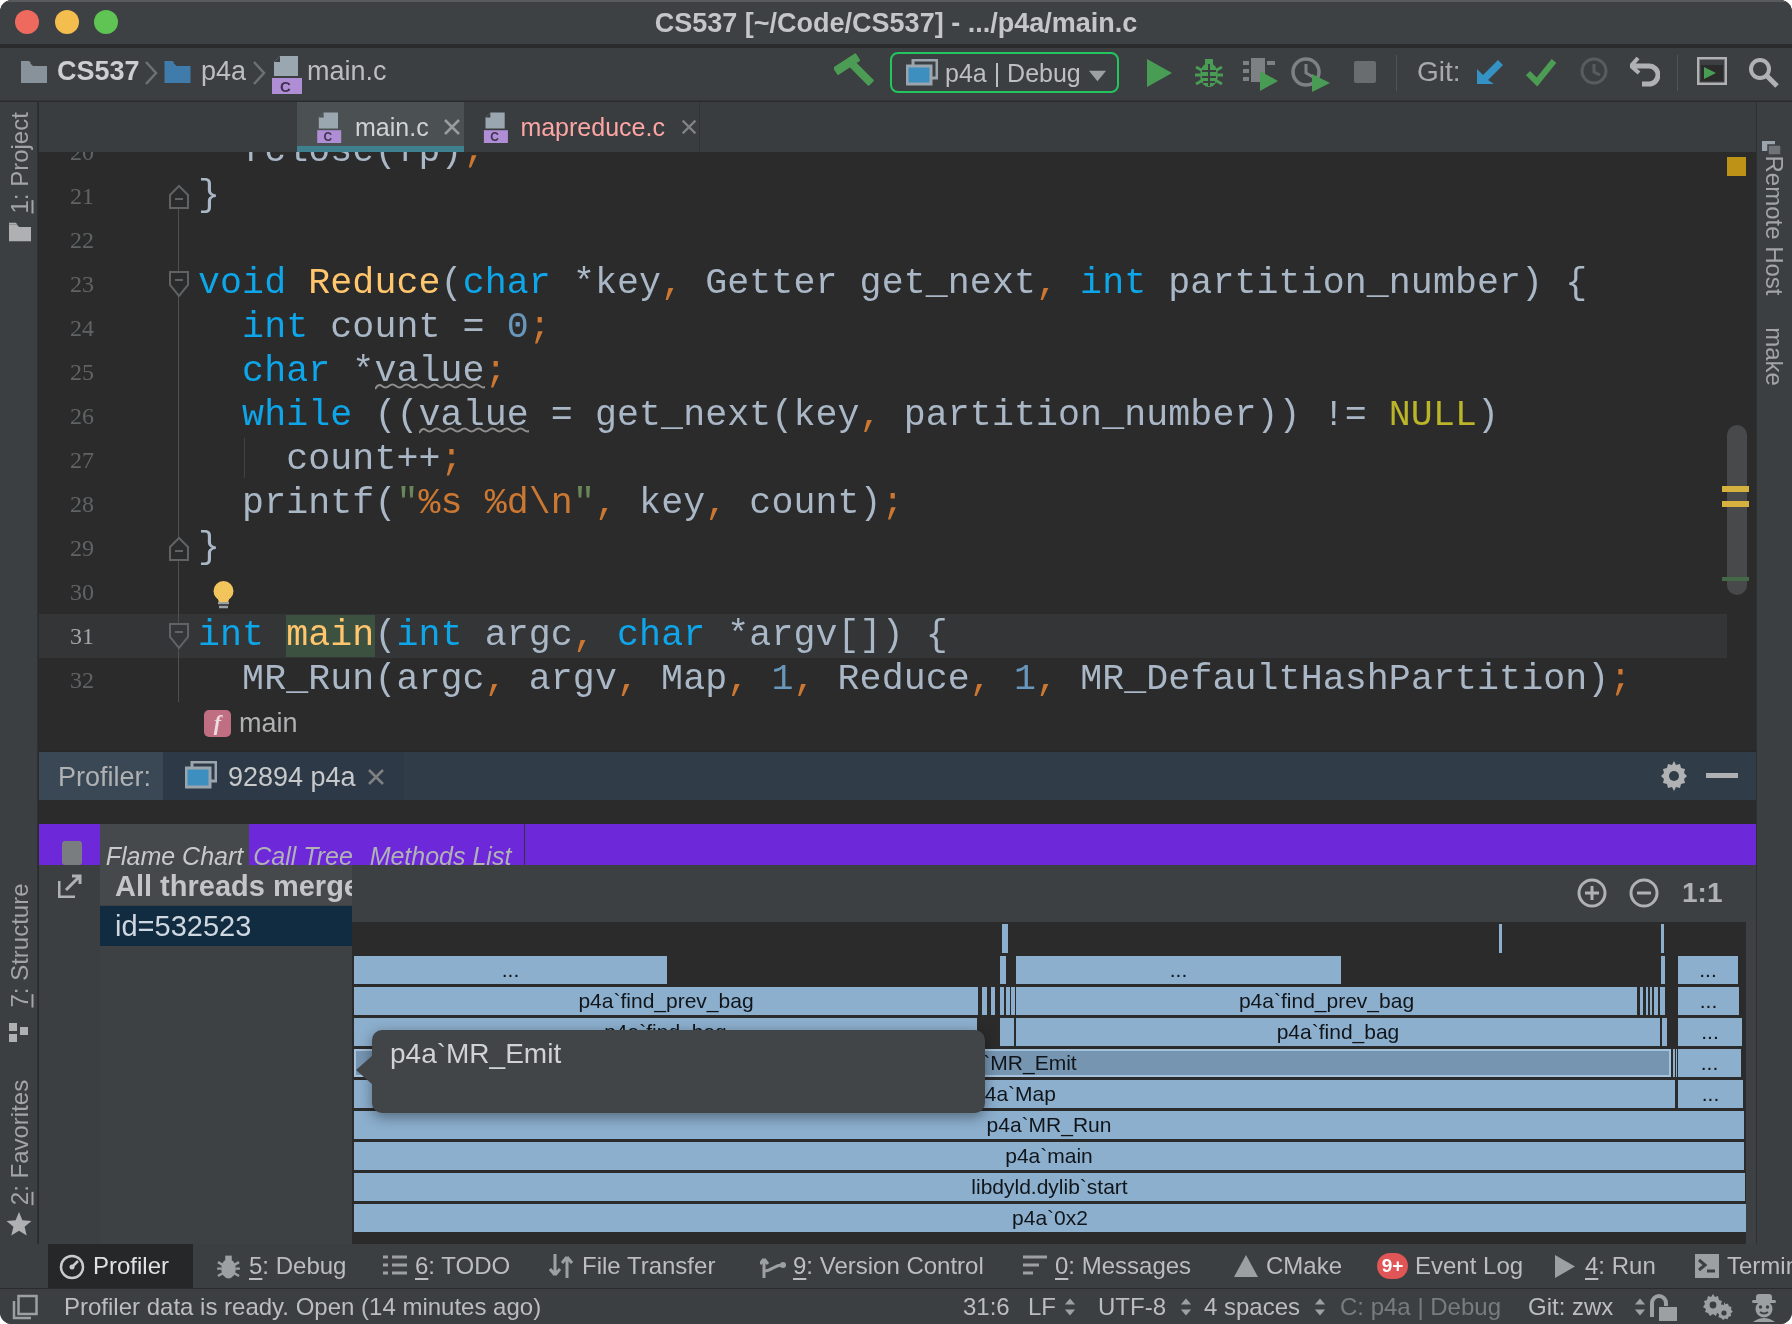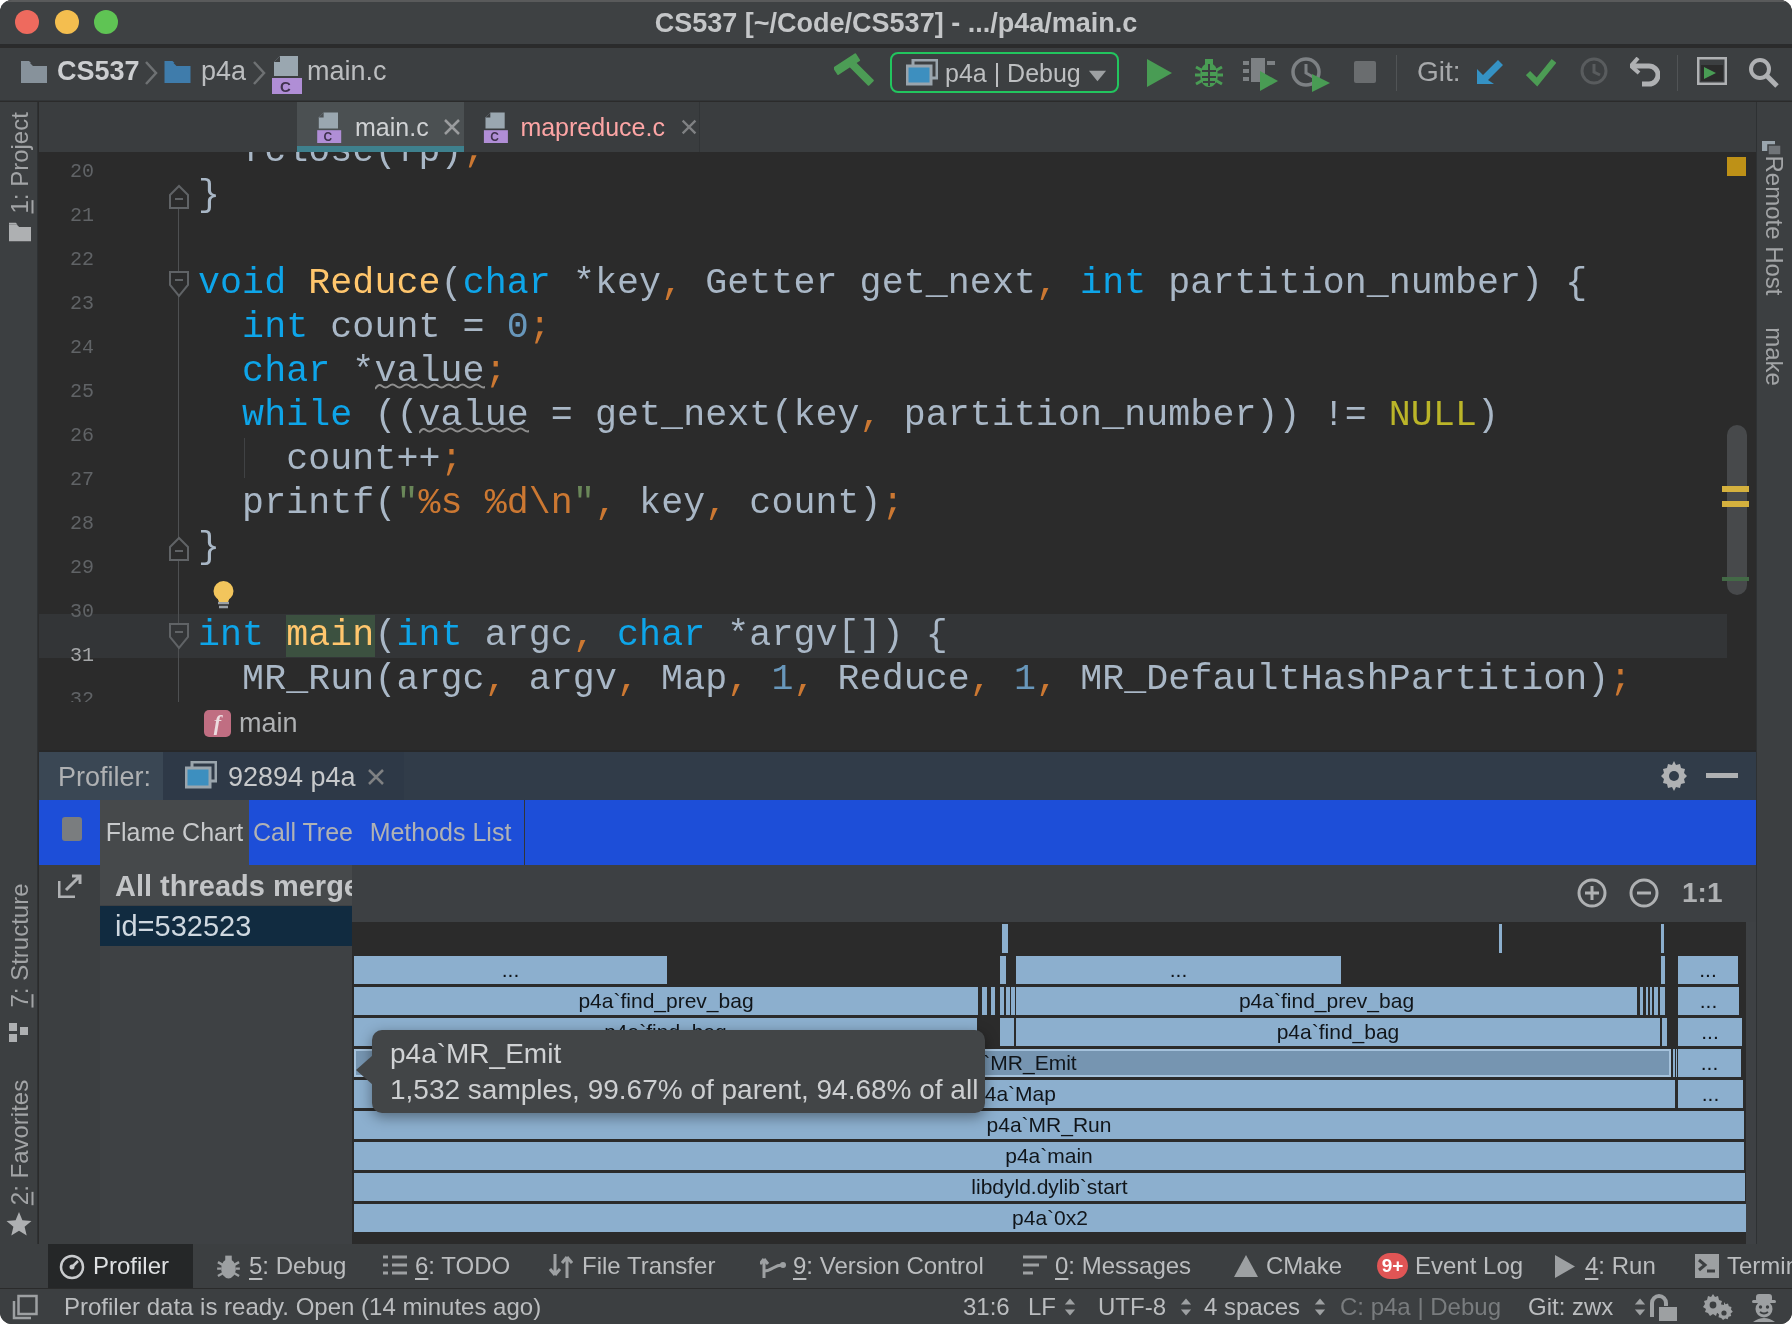--- a/index.html
+++ b/index.html
@@ -18,31 +18,31 @@
   
   #lstripe { left:0; top:102px; width:38px; height:1142px; background:#3c3f41; border-right:1px solid #2e3133; }
   #rstripe { left:1756px; top:102px; width:36px; height:1142px; background:#3c3f41; border-left:1px solid #2e3133; }
   .vtextl { position:absolute; color:#a2a4a6; font-size:24px; white-space:nowrap; transform:rotate(-90deg); transform-origin:center; }
   .vtextr { position:absolute; color:#a2a4a6; font-size:24px; white-space:nowrap; transform:rotate(90deg); transform-origin:center; }
   
   #tabbar { left:39px; top:102px; width:1717px; height:50px; background:#3a3d3f; }
   .etab { position:absolute; top:0; height:50px; display:flex; align-items:center; font-size:25px; }
   
   #editor { left:39px; top:152px; width:1717px; height:550px; background:#2b2b2b; overflow:hidden; }
-  .lnum { position:absolute; width:55px; text-align:right; color:#606366; font-family:Liberation Mono, monospace; font-size:20px; line-height:44px;margin-top:20px; }
+  .lnum { position:absolute; width:55px; text-align:right; color:#606366; font-family:Liberation Serif, serif; font-size:24px; line-height:44px; }
   .code { position:absolute; left:159px; font-size:36.6px; line-height:44px; letter-spacing:0.1px; color:#a9b7c6; white-space:pre; }
   .kw { color:#0ea5e9; } .fn { color:#ffc66d; } .num { color:#6897bb; }
   .str { color:#6a8759; } .fmt { color:#cc7832; } .mac { color:#bbb529; }
   .pun { color:#cc7832; }
   .sq { }
   
   #bcrumb { left:39px; top:702px; width:1717px; height:48px; background:#2b2b2b; }
   
   #profhead { left:39px; top:750px; width:1717px; height:50px; background:#313c49; border-top:2px solid #272829; }
-  #proftabs { left:39px; top:800px; width:1717px; height:65px; background:#1d4ed8; }
+  #proftabs { left:39px; top:824px; width:1717px; height:65px; background:#6d28d9;font-style:italic; }
   .ptab { position:absolute; top:0; height:65px; display:flex; align-items:center; justify-content:center; color:#b0b2b4; font-size:25px; white-space:nowrap; }
   #profbody { left:39px; top:865px; width:1717px; height:379px; background:#3e4144; }
   
   .bar { position:absolute; background:#8cafce; }
   .bar span { display:block; width:100%; text-align:center; font-size:21px; color:#10151a; line-height:28px; white-space:nowrap; overflow:hidden; }
   
   #btoolbar { left:0; top:1244px; width:1792px; height:44px; background:#3c3f41; }
   .btn-item { position:absolute; top:0; height:44px; display:flex; align-items:center; color:#bbbdbf; font-size:24px; }
   #statusbar { left:0; top:1288px; width:1792px; height:36px; background:#3c3f41; border-top:1px solid #2b2b2b; }
   .st { position:absolute; color:#bbbdbf; font-size:24px; line-height:36px; white-space:nowrap; }
@@ -424,21 +424,20 @@
       <div class="bar" style="left:2px; top:251px; width:1391px; height:28px;">
           <span>libdyld.dylib`start</span>
         </div>
       <div class="bar" style="left:2px; top:282px; width:1392px; height:28px;">
           <span>p4a`0x2</span>
         </div>
     </div>
 
     <div class="abs" style="left:333px; top:165px; width:613px; height:83px; background:#424547; border-radius:10px; box-shadow:0 4px 14px rgba(0,0,0,0.4);">
       <div class="abs" style="left:18px; top:8px; font-size:28px; color:#d0d2d4; white-space:nowrap;">p4a`MR_Emit</div>
-      <div class="abs" style="left:18px; top:44px; font-size:28px; color:#cdcfd1; white-space:nowrap;">1,532 samples, 99.67% of parent, 94.68% of all</div>
     </div>
     <svg class="abs" style="left:317px; top:190px;" width="17" height="30" viewBox="0 0 17 30">
         <path d="M17 0 L0 15 L17 30 Z" fill="#424547"></path>
       </svg>
   </div>
 
   <div id="btoolbar" class="abs">
     <div class="abs" style="left:48px; top:0; width:145px; height:44px; background:#252728;"></div>
     <svg class="abs" style="left:59px; top:10px;" width="26" height="26" viewBox="0 0 26 26">
       <circle cx="13" cy="13" r="11" fill="none" stroke="#c9cbcd" stroke-width="2.5"></circle>

